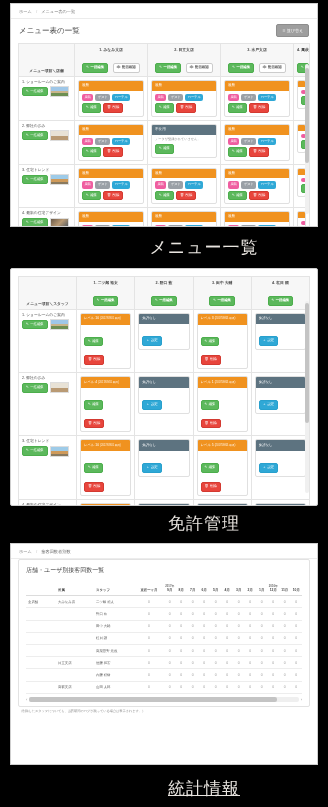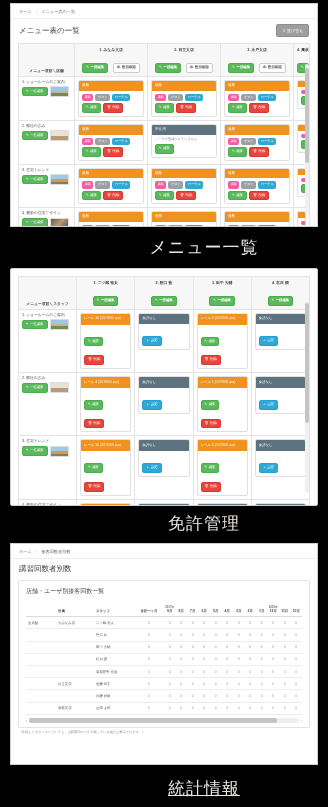--- a/index.html
+++ b/index.html
@@ -652,23 +652,20 @@
   <div class="caption cap-2">免許管理</div>
 
   <div class="shot shot-3">
 
     <div class="crumb">
       <span>ホーム</span>
       <span class="sep">/</span>
       <span class="cur">接客回数者別数</span>
     </div>
 
-    <div class="pagehead">
-      <div class="pagetitle">講習回数者別数</div>
-    </div>
 
     <div class="card-box">
       <div class="card-box-hd">店舗・ユーザ別接客回数一覧</div>
 
       <div class="stats-wrap">
         <table class="stats">
           <colgroup>
             <col style="width:30px">
               <col style="width:38px">
               <col style="width:40px">

